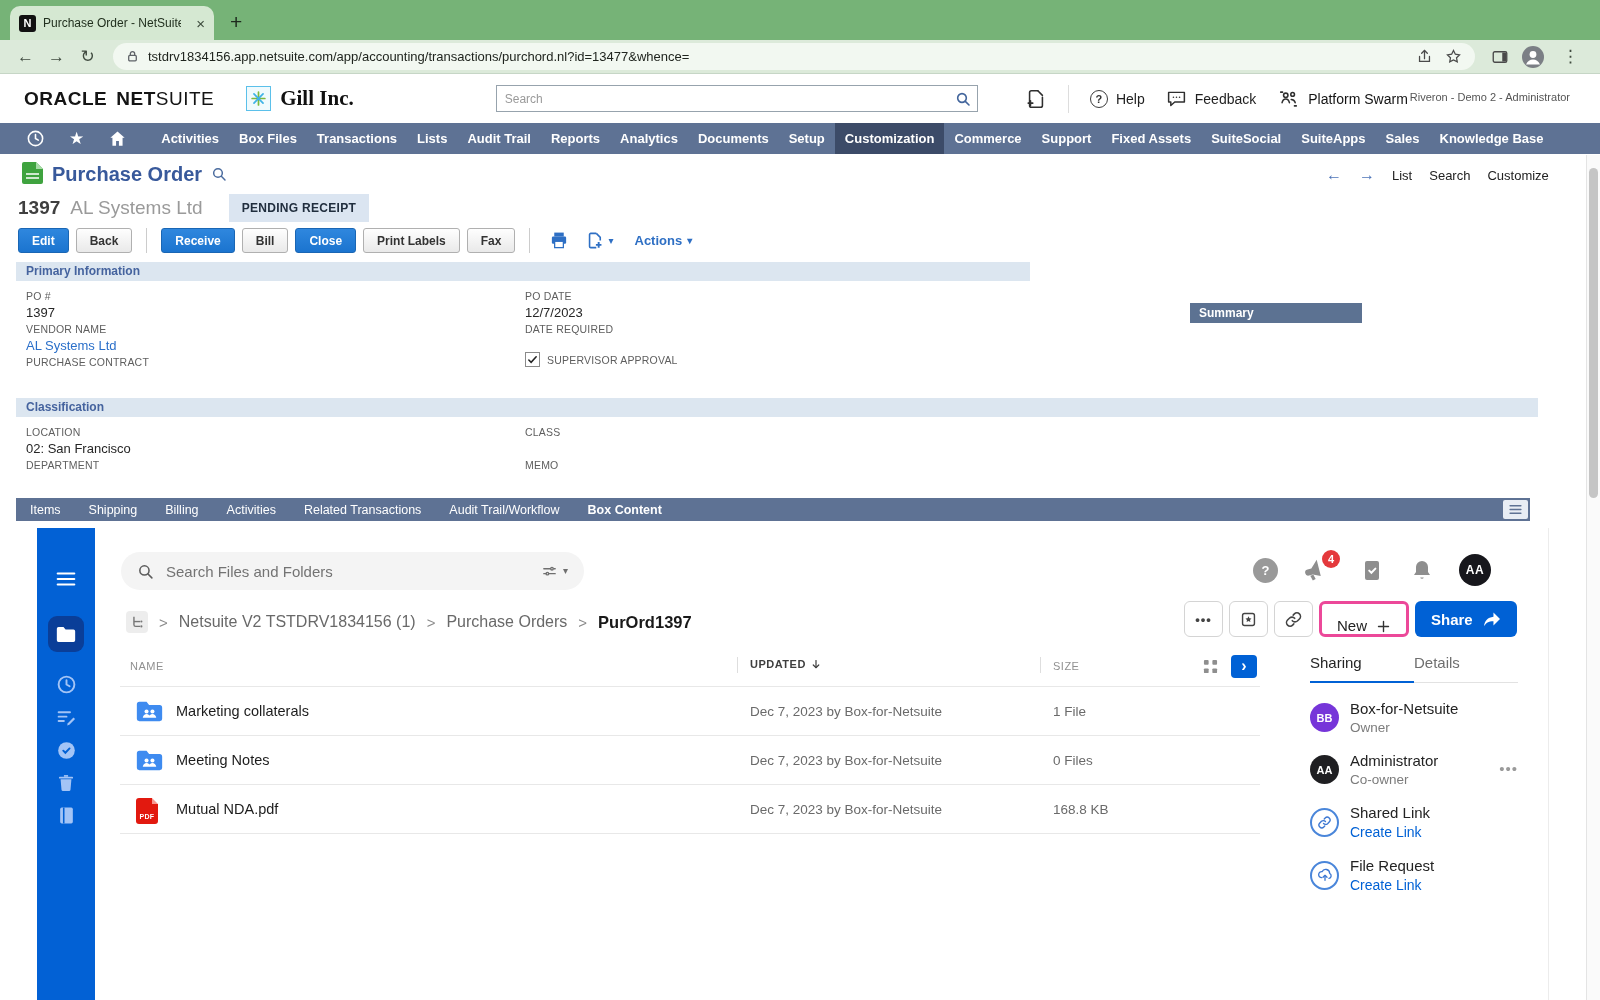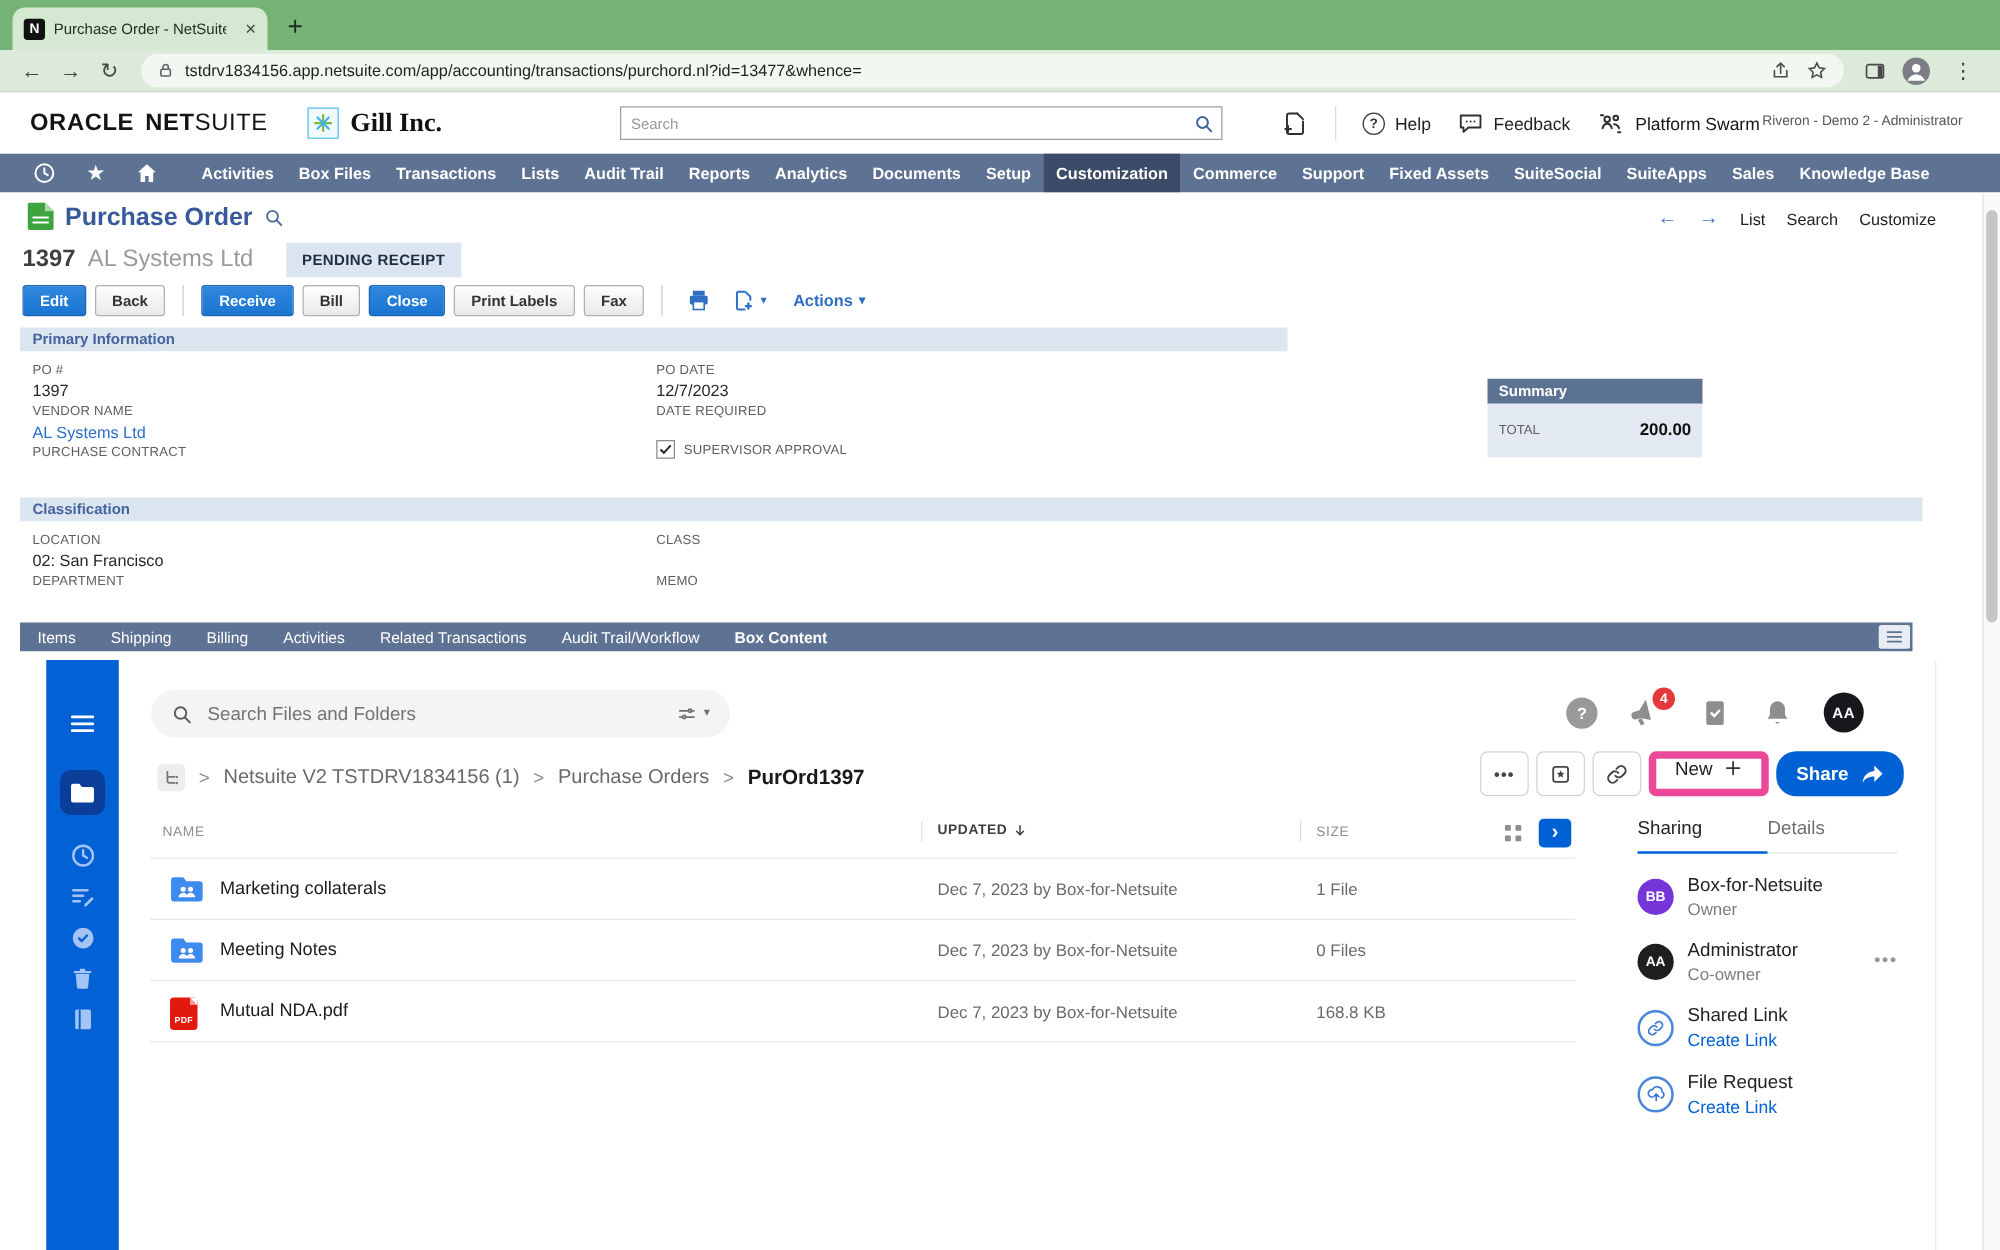--- a/index.html
+++ b/index.html
@@ -93,22 +93,22 @@
 .red-badge{position:absolute;left:1322px;top:396px;width:18px;height:18px;background:#e4393c;border-radius:50%;color:#fff;font-size:11px;font-weight:700;display:flex;align-items:center;justify-content:center;z-index:2}
 .box-avatar{width:32px;height:32px;background:#17171c;border-radius:50%;color:#fff;font-size:12px;font-weight:700;display:flex;align-items:center;justify-content:center;letter-spacing:.5px}
 .bc-row{position:absolute;left:126px;top:452px;height:32px;display:flex;align-items:center;gap:11px}
 .bc-chip{width:22px;height:22px;background:#ededed;border-radius:4px;display:flex;align-items:center;justify-content:center;color:#767676}
 .bc-sep{color:#8a8a8a;font-size:15px}
 .bc-link{font-size:16px;color:#696969;white-space:nowrap}
 .bc-cur{font-size:16.5px;font-weight:700;color:#191919}
 .act-row{position:absolute;left:1184px;top:447px;display:flex;gap:6px;height:36px}
 .icon-btn{width:39px;height:36px;border:1px solid #d4d4d4;border-radius:6px;background:#fff;display:flex;align-items:center;justify-content:center;color:#444}
 .dots{font-size:13px;color:#444;letter-spacing:1px;font-weight:700}
-.new-btn{height:36px;border:6px solid #ec4899;border-radius:6px;background:#fff;display:flex;align-items:flex-start;gap:9px;padding:0 15px;font-size:15px;color:#222}
-.share-btn{height:36px;border-radius:16px;background:#0061d5;color:#fff;display:flex;align-items:center;gap:10px;padding:4px 16px;font-size:15px;font-weight:700}
+.new-btn{height:36px;border:3px solid #ec4899;border-radius:6px;background:#fff;display:flex;align-items:flex-end;gap:9px;padding:0 15px;font-size:15px;color:#222}
+.share-btn{height:36px;border-radius:6px;background:#0061d5;color:#fff;display:flex;align-items:center;gap:10px;padding:4px 16px;font-size:15px;font-weight:700}
 .col-lbl{position:absolute;font-size:11px;color:#909090;letter-spacing:.5px}
 .col-lbl.dark{color:#3e3e3e;font-weight:700;display:flex;gap:4px;}
 .col-div{position:absolute;width:1px;height:16px;background:#dedede;top:503px}
 .grid-ic{position:absolute;left:1203px;top:505px;color:#8e8e8e}
 .panel-toggle{position:absolute;left:1231px;top:501px;width:26px;height:23px;background:#0061d5;border-radius:4px;color:#fff;display:flex;align-items:center;justify-content:center;font-size:16px;font-weight:700;line-height:1;padding-bottom:2px}
 .file-row{position:absolute;left:120px;width:1140px;height:49px;border-top:1px solid #e8e8e8}
 .row-bottom{position:absolute;left:120px;top:679px;width:1140px;border-top:1px solid #e8e8e8}
 .fr-icon{position:absolute;left:16px;top:13px}
 .fr-name{position:absolute;left:56px;top:16px;font-size:14.5px;color:#1c1c1c}
 .fr-upd{position:absolute;left:630px;top:17px;font-size:13.5px;color:#6a6a6a}
@@ -380,24 +380,20 @@
           <svg width="11" height="11" viewBox="0 0 24 24" fill="none" stroke="#222" stroke-width="3.4" stroke-linecap="round">
             <path d="M4 13l5 5L20 6"></path>
           </svg>
         </span>
       <span class="lbl">SUPERVISOR APPROVAL</span>
     </div>
   </div>
 
   <div class="summary">
     <div class="summary-hdr">Summary</div>
-    <div class="summary-body">
-      <span class="total-lbl">TOTAL</span>
-      <span class="total-val">200.00</span>
-    </div>
   </div>
 
   <div class="sec-hdr" id="class-hdr" style="left:16px;top:244px;width:1522px">Classification</div>
   <div class="field" style="left:26px;top:272px">
     <div class="lbl">LOCATION</div>
     <div class="val">02: San Francisco</div>
   </div>
   <div class="field" style="left:26px;top:305px">
     <div class="lbl">DEPARTMENT</div>
   </div>

